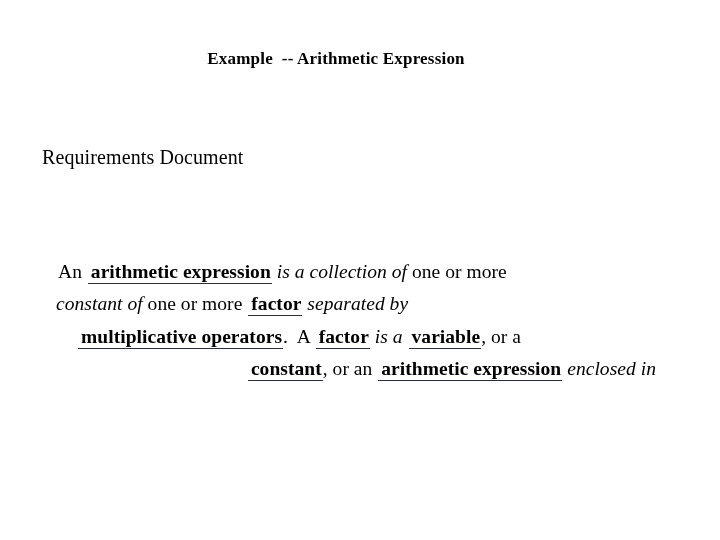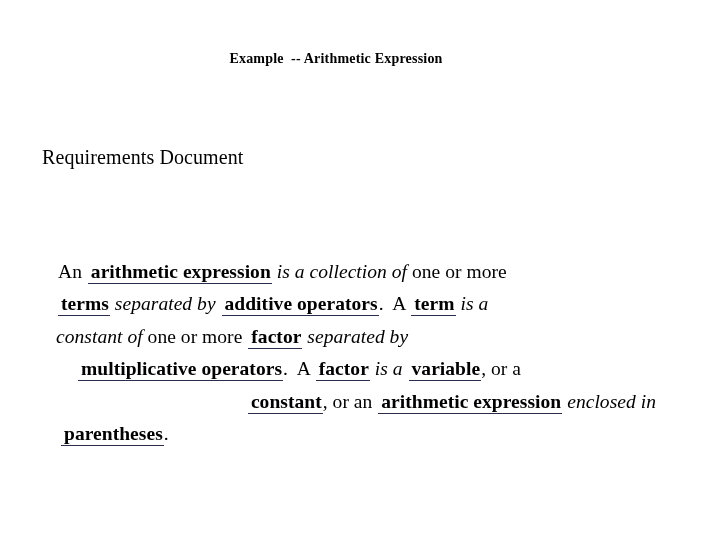--- a/index.html
+++ b/index.html
@@ -24,21 +24,21 @@
     box-sizing: border-box;
   }
 
   
   .slide-title {
     position: absolute;
     left: 0px;
     top: 46px;
     width: 672px;
     text-align: center;
-    font-size: 14px;
+    font-size: 17px;
     font-weight: bold;
     letter-spacing: 0.2px;
     line-height: 26px;
     white-space: pre;
     color: #000000;
   }
 
   
   .section-heading {
     position: absolute;
@@ -101,20 +101,18 @@
 <body>
 
 <div class="slide">
 
   <div class="slide-title">Example  -- Arithmetic Expression</div>
 
   <div class="section-heading">Requirements Document</div>
 
   <div class="body-block">
     <div class="body-line ind-1"><span class="run reg">An </span><span class="run term">arithmetic expression</span><span class="run ital"> is a collection of</span><span class="run reg"> one or more</span></div>
-    <div class="body-line ind-2"><span class="run term">terms</span><span class="run ital"> separated by </span><span class="run term">additive operators</span><span class="run reg">.  A </span><span class="run term">term</span><span class="run ital"> is a</span></div>
     <div class="body-line ind-3"><span class="run ital">constant of</span><span class="run reg"> one or more </span><span class="run term">factor</span><span class="run ital"> separated by</span></div>
     <div class="body-line ind-4"><span class="run term">multiplicative operators</span><span class="run reg">.  A </span><span class="run term">factor</span><span class="run ital"> is a </span><span class="run term">variable</span><span class="run reg">, or a</span></div>
     <div class="body-line ind-5"><span class="run term">constant</span><span class="run reg">, or an </span><span class="run term">arithmetic expression</span><span class="run ital"> enclosed in</span></div>
-    <div class="body-line ind-6"><span class="run term">parentheses</span><span class="run reg">.</span></div>
   </div>
 
 </div>
 
 </body></html>

